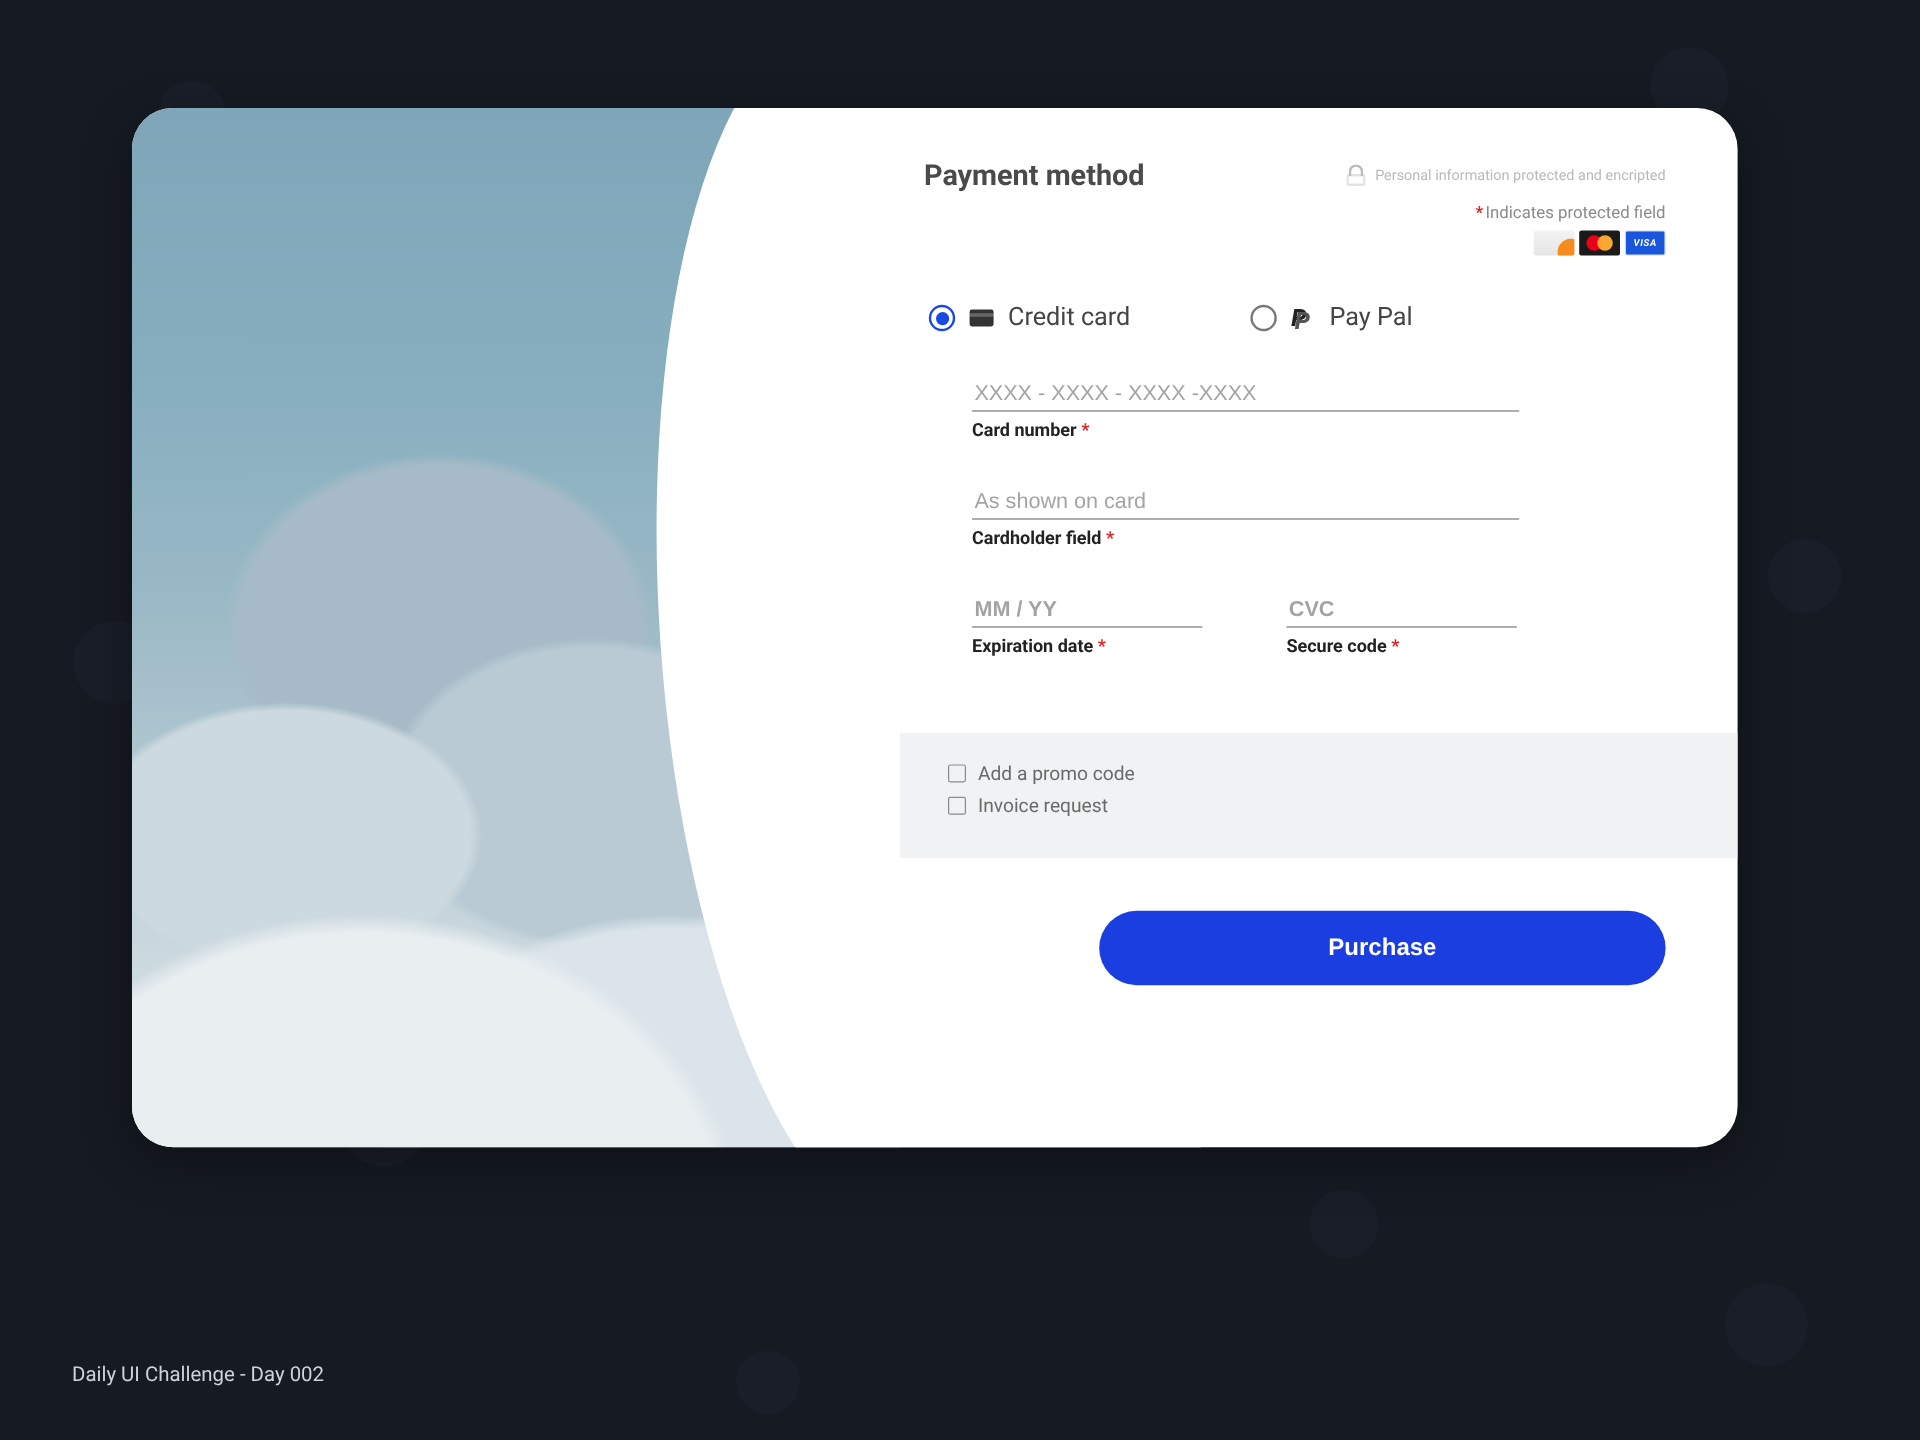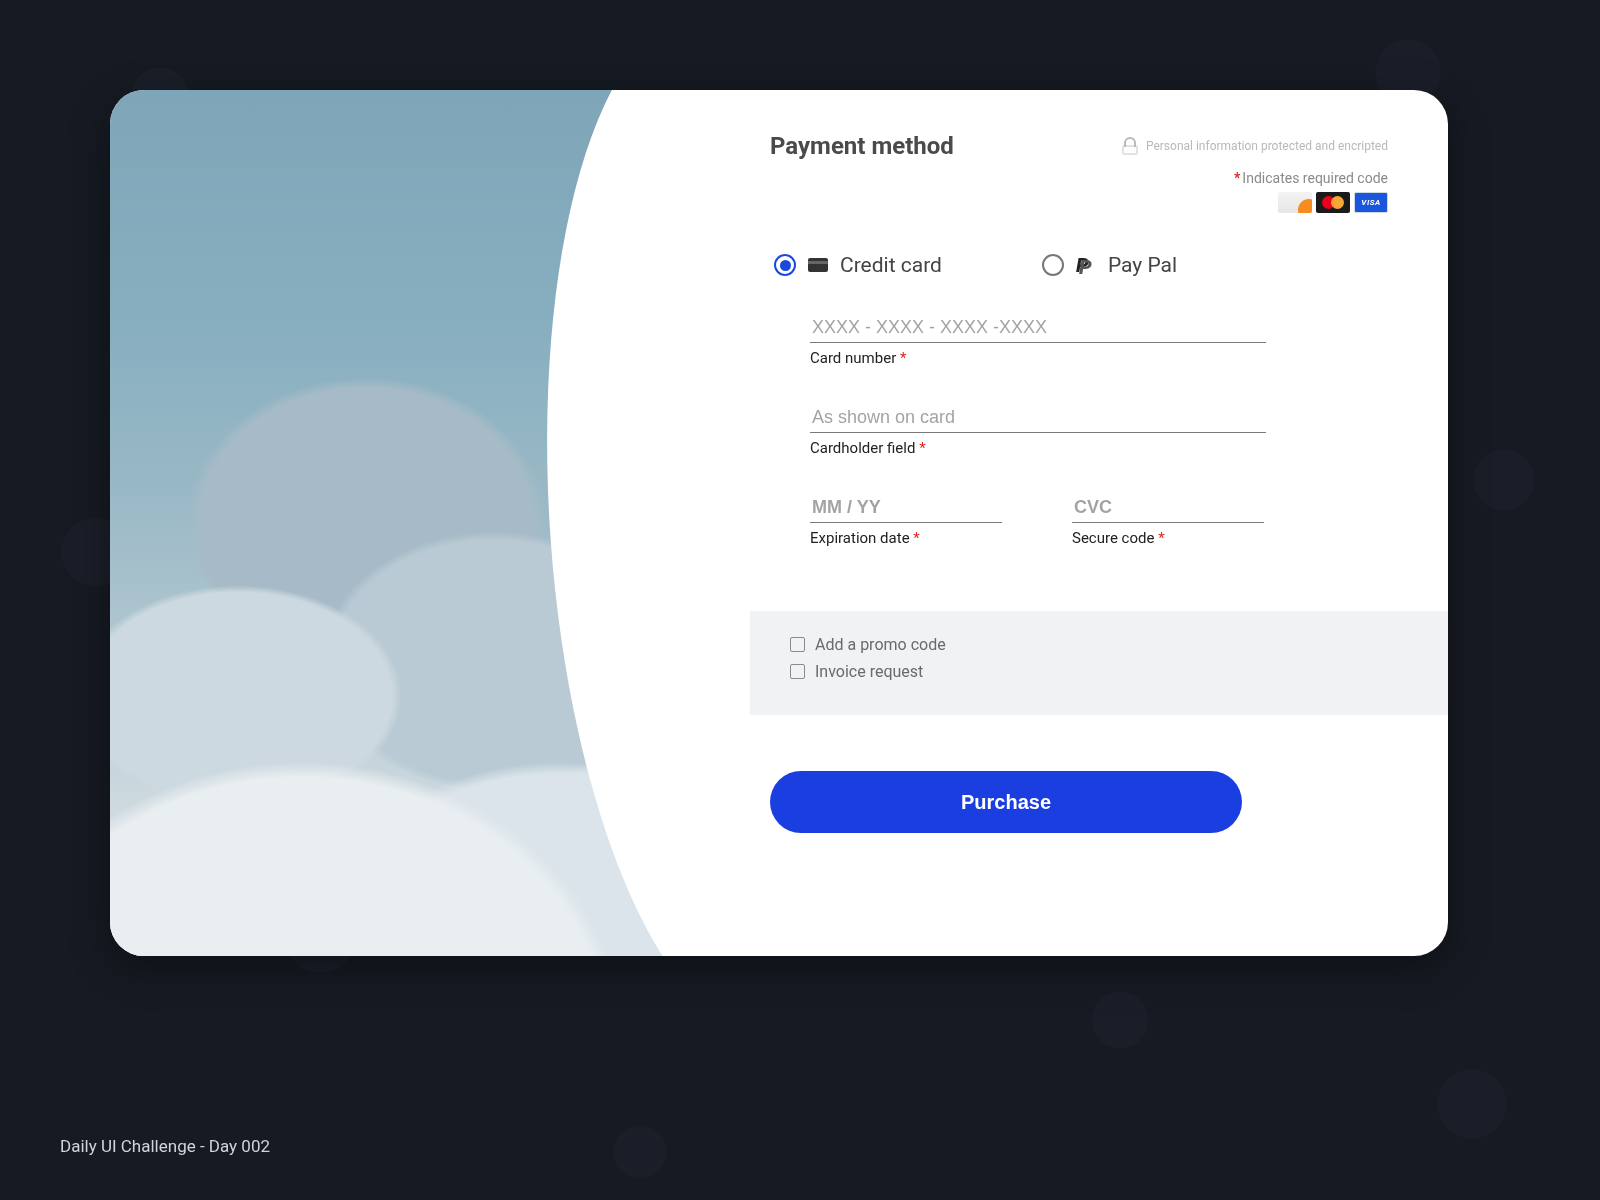--- a/index.html
+++ b/index.html
@@ -90,33 +90,33 @@
   .method-label { font-size: 21px; color:#444; }
   .pp-icon { font-weight:800; font-style:italic; font-size:20px; color:#222; position:relative; width:20px;}
   .pp-icon::after{content:"P";position:absolute;left:3px;top:2px;color:#555;}
   .fields { padding: 0 0 0 40px; }
   .field { margin-bottom: 34px; }
   .field input {
     width: 456px; border: none; border-bottom: 1.5px solid #7a7a7a;
     font-size: 18px; padding: 6px 2px 4px; outline: none; color:#be185d; background:transparent;
   }
   .field input::placeholder { color:#8d8d8d; opacity:.8; }
-  .field .lbl { font-size: 15px; color:#222; margin-top: 6px; }
+  .field .lbl { font-size: 15px; color:#222; margin-top: 6px; font-weight: bold; }
   .field .lbl .star { color:#e02424; }
   .row2 { display:flex; gap: 70px;}
   .row2 .field input { width: 192px; font-weight: bold; }
   .extras {
     margin-top: 30px;
     background:#f1f2f3;
     padding: 24px 40px 26px;
     margin-left:-20px; margin-right:-60px;
   }
   .chk-row { display:flex; align-items:center; gap:10px; color:#6a6a6a; font-size:16px; margin-bottom:8px;}
   .chk { width:15px; height:15px; border:1.5px solid #8a8a8a; border-radius:2px; }
-  .cta-wrap { display:flex; justify-content:flex-start; padding: 44px 0 0; margin-top: 12px;}
+  .cta-wrap { display:flex; justify-content:flex-end; padding: 44px 0 0;}
   .cta {
     width: 472px; height: 62px; border:none; border-radius:40px;
     background:#1b3ee0; color:#fff; font-size:20px; font-weight:700; cursor:pointer;
   }
   .footer-note {
     position:absolute; left:60px; bottom:44px; color:#cfd3db; font-size:17px;
   }
 </style>
 </head>
 <body>
@@ -130,21 +130,21 @@
 
     <div class="head-row">
       <div class="title">Payment method</div>
       <div class="protected">
         <span class="lock-icon"></span>
         <span>Personal information protected and encripted</span>
       </div>
     </div>
 
     <div class="required-note">
-      <span class="star">*</span><span>Indicates required code</span>
+      <span class="star">*</span><span>Indicates protected field</span>
     </div>
 
     <div class="card-logos">
       <span class="logo-chip logo-discover"></span>
       <span class="logo-chip logo-mc"></span>
       <span class="logo-chip logo-visa">VISA</span>
     </div>
 
     <div class="methods">
       <div class="method">

